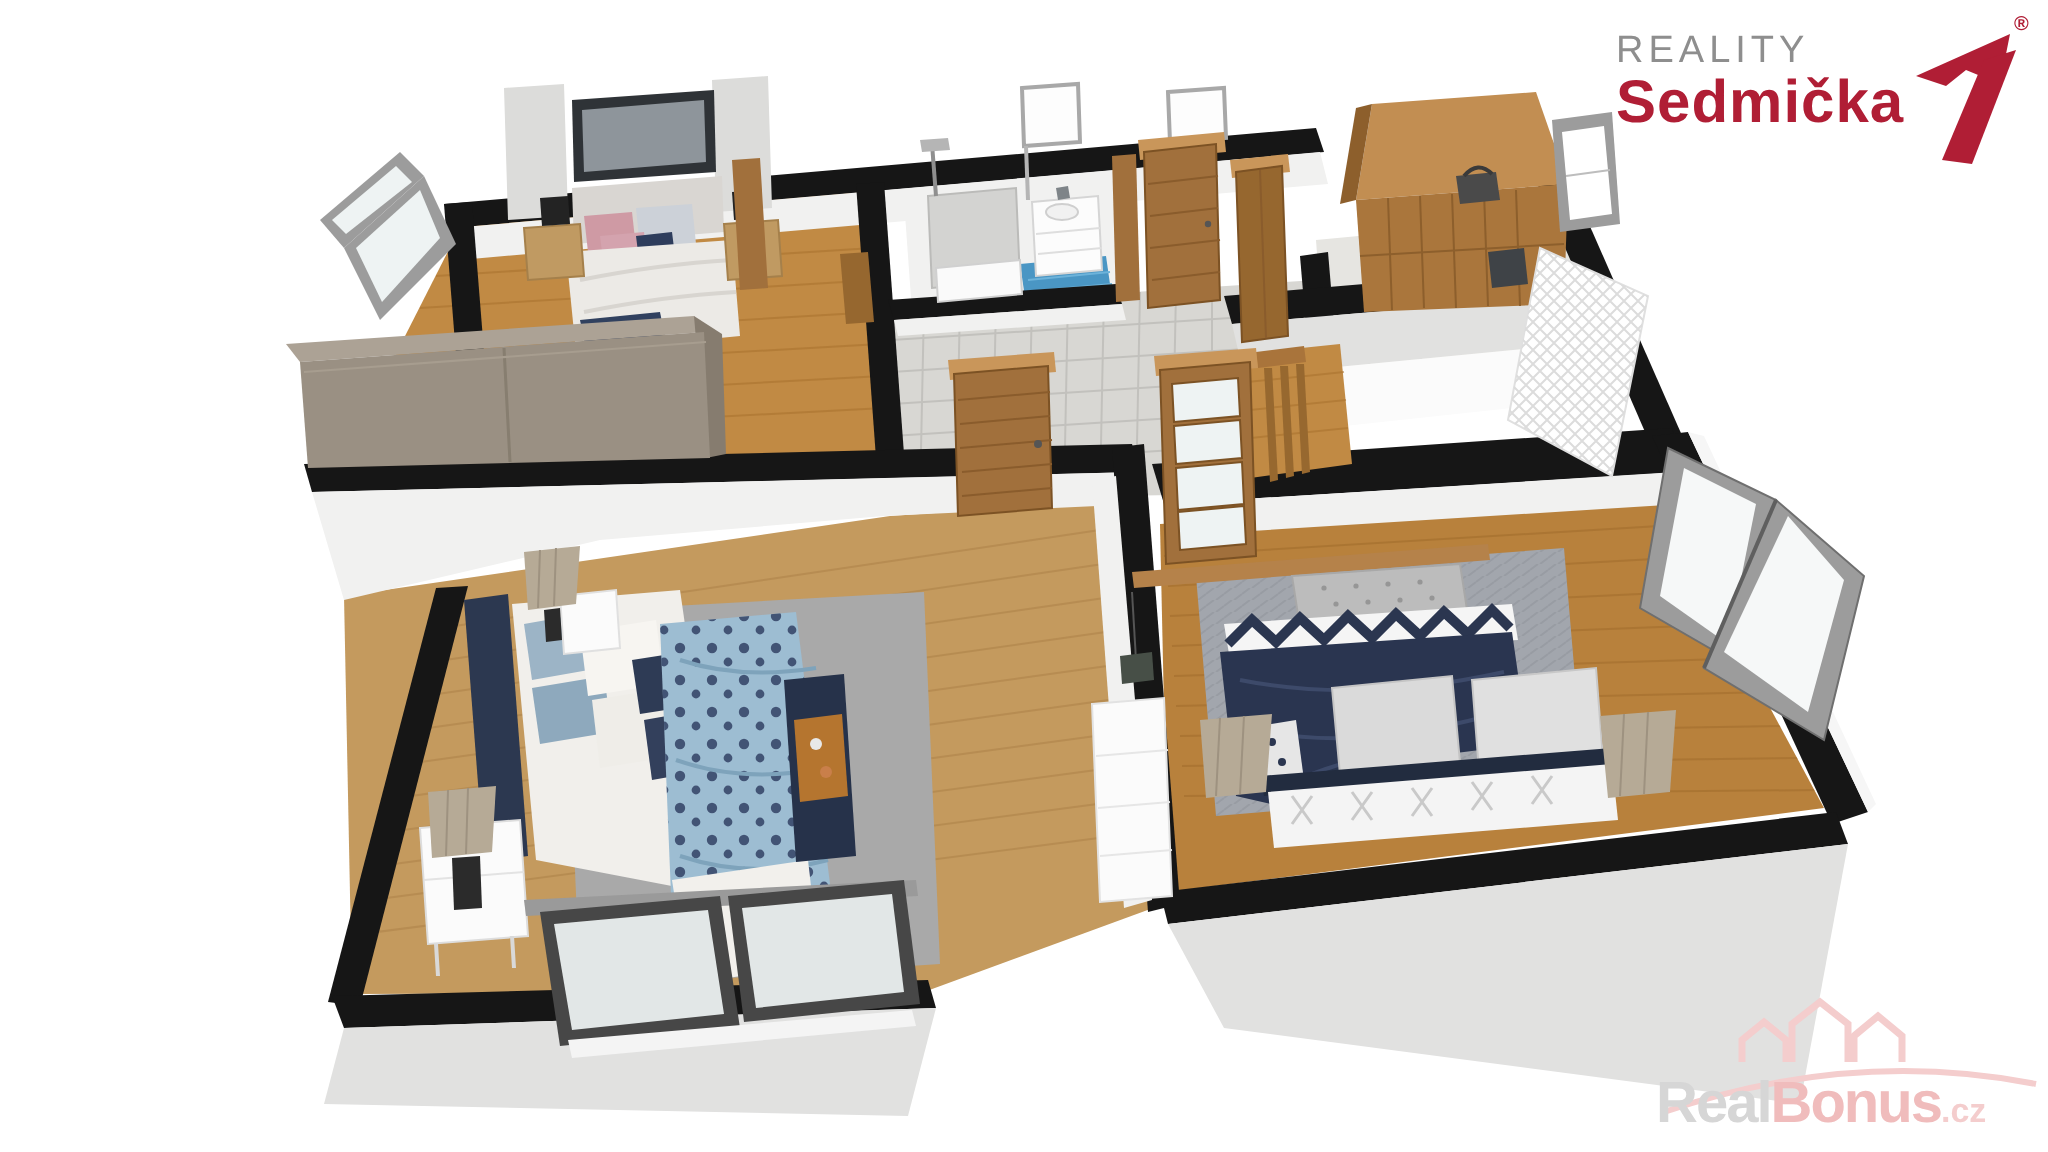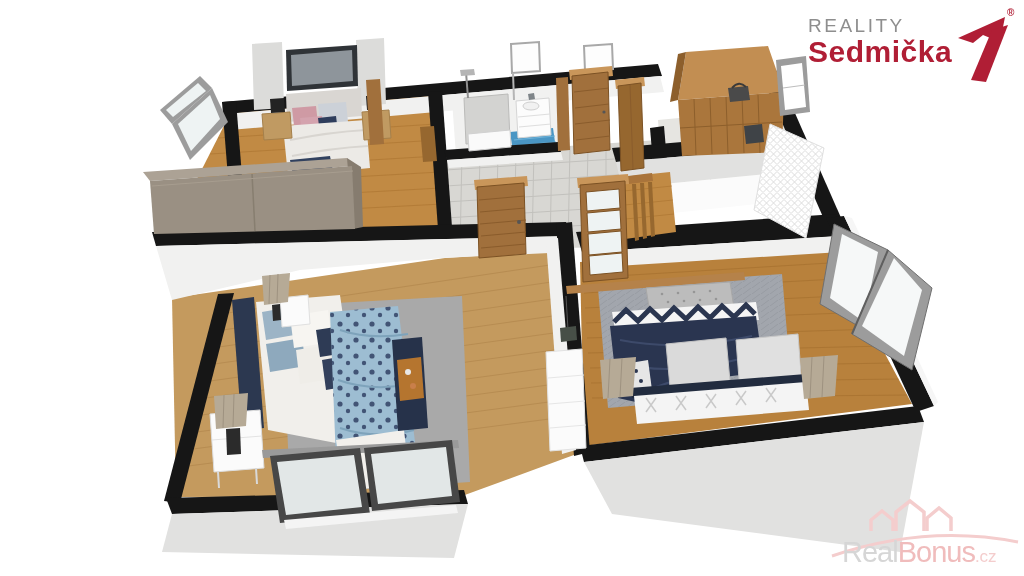--- a/index.html
+++ b/index.html
@@ -51,21 +51,21 @@
   
   .logo{position:absolute;left:808px;top:16px;width:220px}
   .logo .l1{display:block;font-size:19px;letter-spacing:2.5px;color:var(--brand-gray,#8e8e8e);font-weight:400;line-height:20px}
   .logo .l2{display:block;font-size:30px;font-weight:700;color:var(--brand-red,#b01e35);letter-spacing:.5px;line-height:30px;margin-top:1px}
   .mark{position:absolute;left:950px;top:8px}
   .reg{position:absolute;left:1007px;top:7px;font-size:10px;color:var(--brand-red,#b01e35);font-weight:700}
 
   
   .wm{position:absolute;left:826px;top:498px;width:198px;height:78px}
   .wm svg{position:absolute;left:0;top:0}
-  .wm-text{position:absolute;left:16px;top:38px;white-space:nowrap;font-weight:400}
+  .wm-text{position:absolute;left:2px;top:38px;white-space:nowrap;font-weight:700}
   .wm-text .w1{font-size:29px;color:var(--wm-gray,#d6d6d6);letter-spacing:-1px}
   .wm-text .w2{font-size:29px;color:var(--wm-pink,#f0bcbc);letter-spacing:-1px}
   .wm-text .w3{font-size:17px;color:var(--wm-pink-light,#f4cdcd)}
 </style>
 </head>
 <body>
 
 <div class="stage">
 
 <svg class="plan" width="1024" height="576" viewBox="0 0 1024 576">

